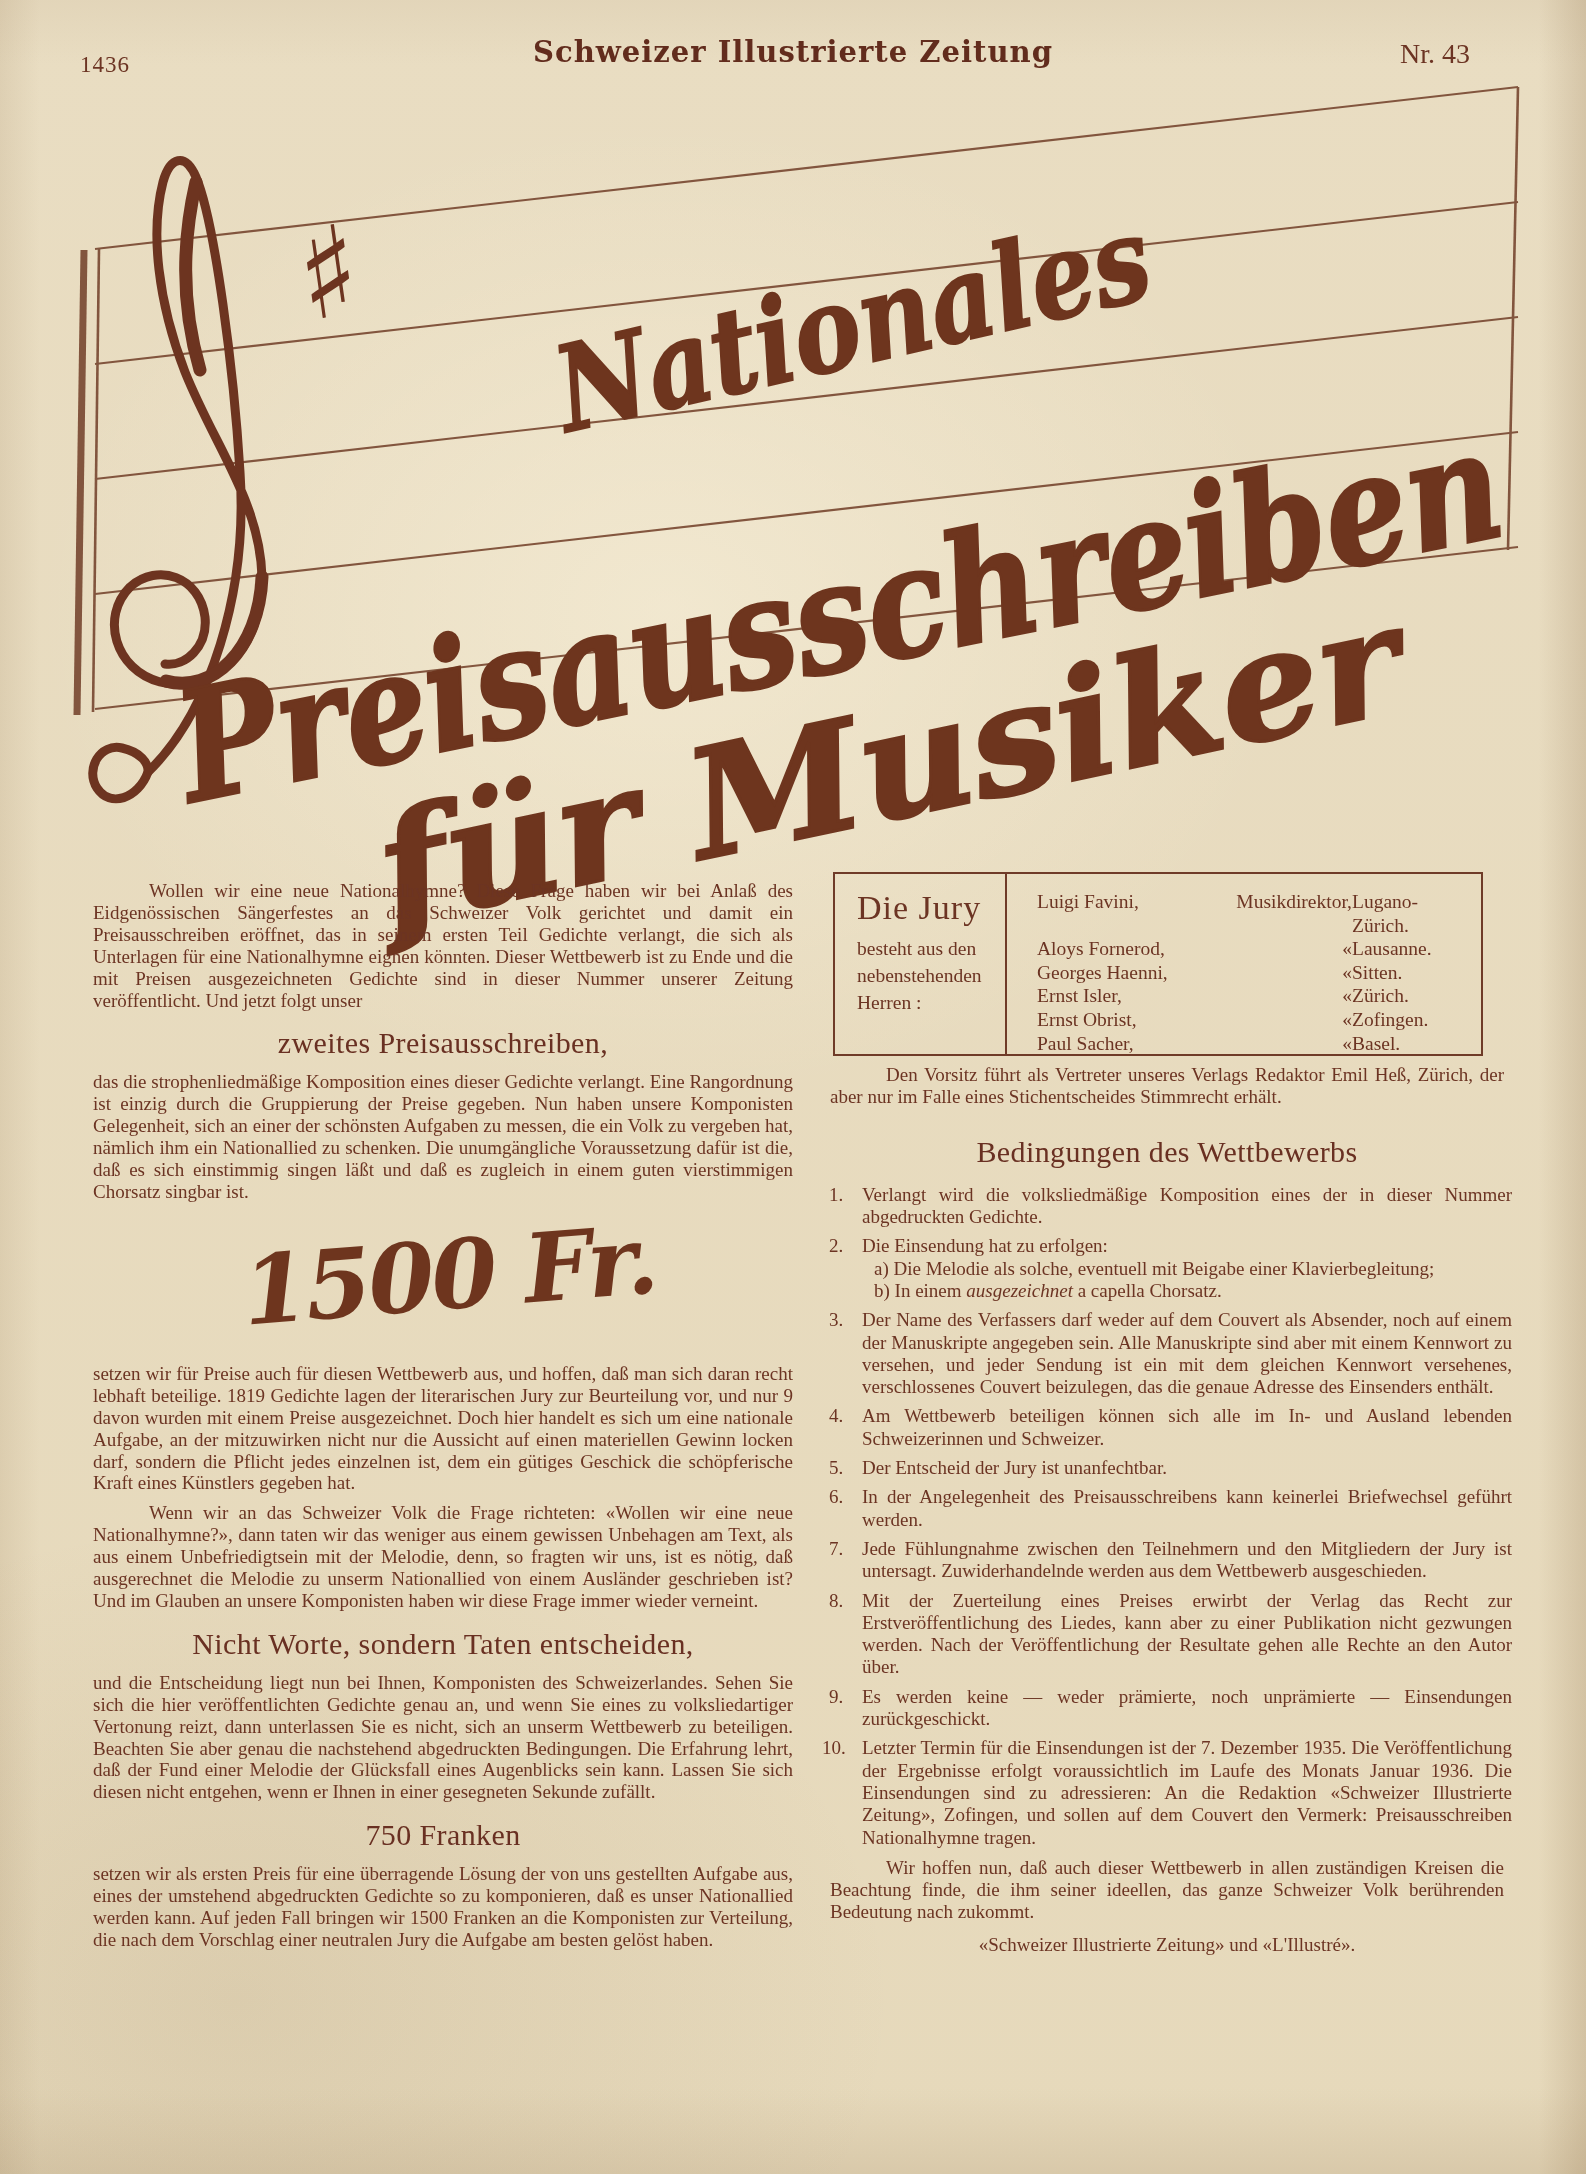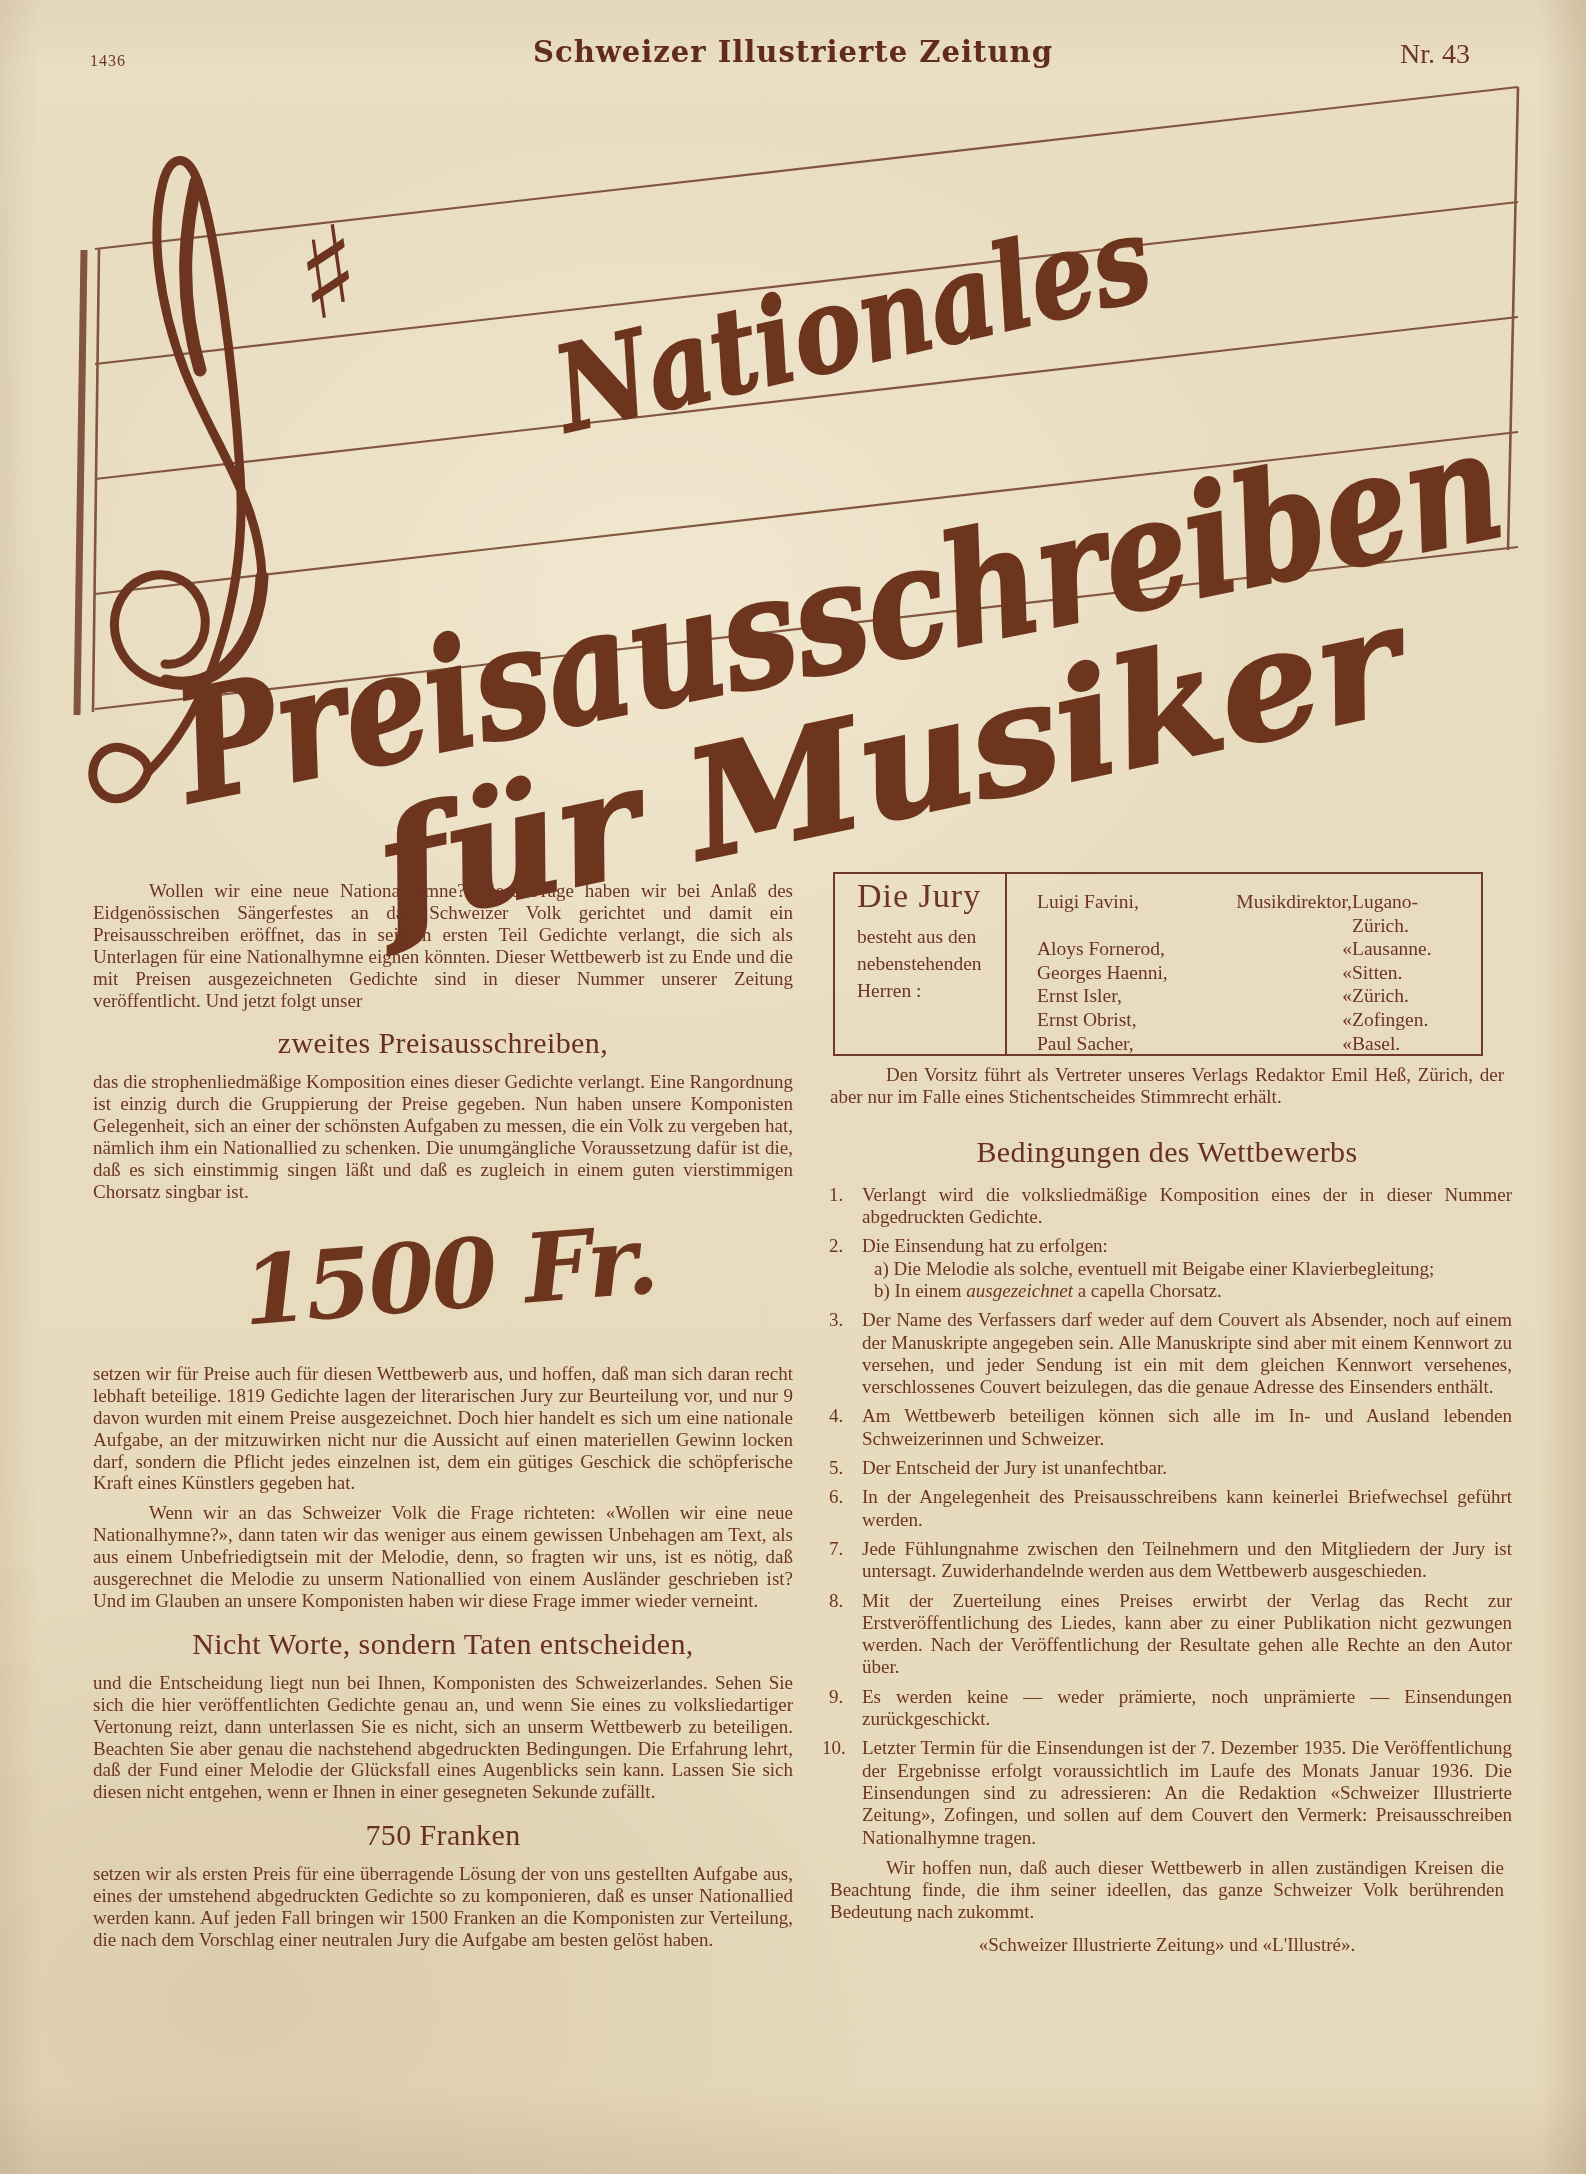--- a/index.html
+++ b/index.html
@@ -12,21 +12,21 @@
     color:#6c3423;
     overflow:hidden;
     background:
       radial-gradient(900px 700px at 42% 28%, rgba(255,249,230,.40), rgba(255,249,230,0) 70%),
       radial-gradient(1100px 800px at 15% 92%, rgba(120,90,50,.10), rgba(120,90,50,0) 60%),
       linear-gradient(to right, rgba(120,85,45,.10) 0%, rgba(120,85,45,0) 2.5%, rgba(120,85,45,0) 97%, rgba(120,85,45,.18) 100%),
       linear-gradient(to bottom, rgba(120,85,45,.06) 0%, rgba(120,85,45,0) 3%, rgba(120,85,45,0) 96%, rgba(120,85,45,.12) 100%),
       linear-gradient(#e9ddc2,#e6d9bb);
   }
   
-  .pgnum{position:absolute;left:90px;top:52px;font-size:16px;letter-spacing:1px;}
+  .pgnum{position:absolute;left:80px;top:52px;font-size:23px;letter-spacing:1px;}
   .masthead{
     position:absolute;left:0;right:0;top:34px;text-align:center;
     font-family:"DejaVu Serif", serif;font-size:30px;font-weight:700;
     letter-spacing:1px;color:#622c1d;transform:scaleX(.97);
   }
   .issue{position:absolute;right:116px;top:38px;font-size:28px;}
   
   .title-art{position:absolute;left:0;top:72px;overflow:visible;}
   .script-word{
     font-family:"DejaVu Serif", serif;
@@ -49,21 +49,21 @@
     display:inline-block;transform:rotate(-4.5deg) translateX(6px);
     font-family:"DejaVu Serif", serif;font-style:italic;font-weight:bold;
     font-size:95px;letter-spacing:-3px;color:#6e351e;line-height:110px;
     text-indent:0;
   }
   
   .jury-box{
     margin-left:11px;width:646px;height:180px;
     border:2px solid #6f3b28;display:flex;text-align:left;
   }
-  .jury-left{width:172px;border-right:2px solid #6f3b28;padding:4px 0 0 22px;box-sizing:border-box;}
+  .jury-left{width:172px;border-right:2px solid #6f3b28;padding:16px 0 0 22px;box-sizing:border-box;}
   .jury-title{font-size:34px;line-height:36px;margin-bottom:9px;letter-spacing:1px;}
   .jury-sub{font-size:19.5px;line-height:27px;}
   .jury-right{flex:1;padding:16px 8px 0 30px;}
   .jury-row{display:flex;line-height:23.6px;font-size:19.5px;}
   .m-name{width:165px;}
   .m-role{width:150px;text-align:right;}
   .m-city{flex:1;}
   
   .vorsitz{margin-top:15px;}
   .cond-head{margin:27px 0 15px;}

